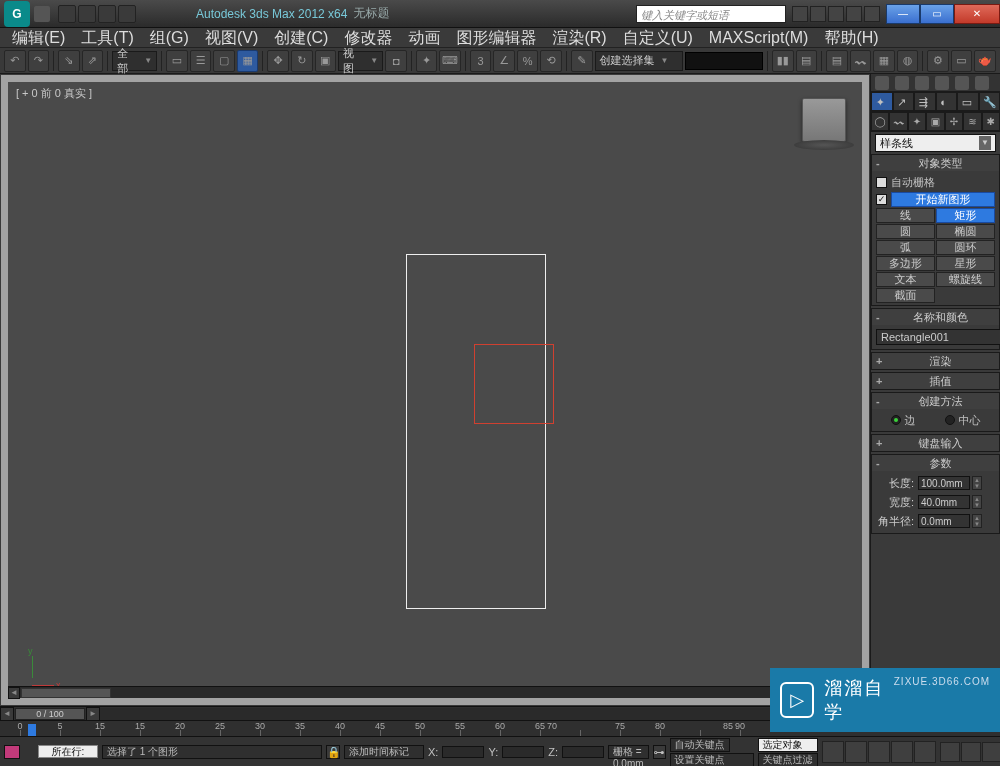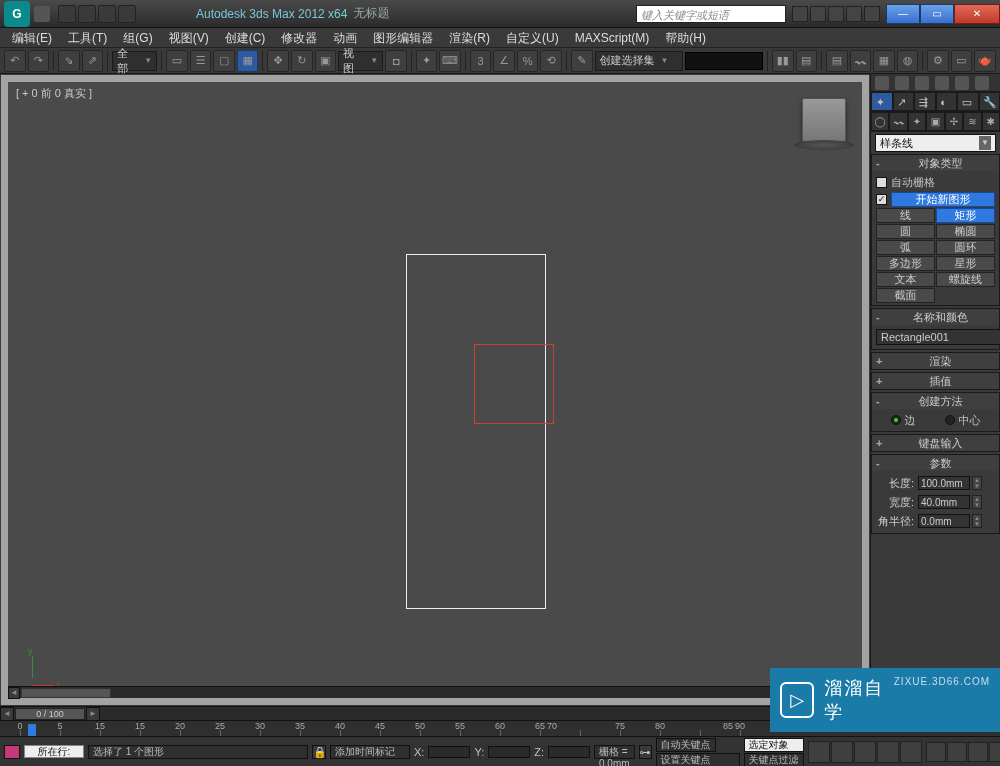--- a/index.html
+++ b/index.html
@@ -16,21 +16,21 @@
 .titlebar .spacer { flex:1; }
 .titlebar .search { width:150px; height:18px; background:#fff; color:#888; font-style:italic; padding:0 4px; line-height:18px; font-size:11px; border:1px solid #222;}
 .titlebar .tb-icons { display:flex; gap:2px; margin:0 6px; }
 .titlebar .tb-icons span { width:16px; height:16px; background:#444; border:1px solid #222; }
 .titlebar .winbtns { display:flex; }
 .titlebar .winbtn { width:34px; height:20px; background:linear-gradient(#6aa2e8,#3a6fcf); border:1px solid #1a3a6a; display:flex; align-items:center; justify-content:center; color:#fff; font-size:10px;}
 .titlebar .winbtn.close { width:46px; background:linear-gradient(#e06a5a,#c23a2a); border-color:#7a1a12;}
 
 
 .menubar { height:20px; background:#3a3a3a; display:flex; align-items:center; padding:0 4px; border-bottom:1px solid #222; }
-.menubar .mitem { padding:6px 8px; line-height:20px; color:#ddd; font-size:12px; cursor:default; }
+.menubar .mitem { padding:6px 8px; line-height:20px; color:#ddd; font-size:16px; cursor:default; }
 
 
 .toolbar { height:26px; background:#393939; display:flex; align-items:center; padding:0 4px; gap:2px; border-bottom:1px solid #1a1a1a;}
 .toolbar .tbtn { width:22px; height:22px; background:#3f3f3f; border:1px solid #262626; border-radius:2px; display:flex; align-items:center; justify-content:center; font-size:11px; color:#999;}
 .toolbar .tbtn.active { background:#2e5a9f; border-color:#1a3a6f; }
 .toolbar .tsep { width:1px; height:20px; background:#222; margin:0 2px;}
 .toolbar .tcombo { height:20px; background:#2f2f2f; border:1px solid #1a1a1a; color:#ccc; padding:0 4px; display:flex; align-items:center; gap:6px; font-size:11px;}
 .toolbar .tcombo .arr { font-size:8px; color:#888;}
 .toolbar .tsel { width:80px; height:18px; background:#111; border:1px solid #000; }
 
@@ -445,21 +445,21 @@
       <div class="tlbl" style="left: 620px;">75</div>
       <div class="tick" style="left: 660px;"></div>
       <div class="tlbl" style="left: 660px;">80</div>
       <div class="tick" style="left: 700px;"></div>
       <div class="tlbl" style="left: 728px;">85</div>
       <div class="tick" style="left: 740px;"></div>
       <div class="tlbl" style="left: 740px;">90</div>
     </div>
   <div class="status">
     <div class="scol">
-      <div style="display:flex;gap:4px;">
+      <div style="display:flex;gap:18px;">
         <div class="sbox" style="width:16px;background:#c23a7a"></div>
         <div class="cbtn">所在行:</div>
       </div>
     </div>
     <div class="scol" style="flex:0 0 220px">
       <div class="sbox" style="width:220px">选择了 1 个图形</div>
     </div>
     <div class="lock">🔒</div>
     <div class="scol">
       <div class="sbox" style="width:80px">添加时间标记</div>

